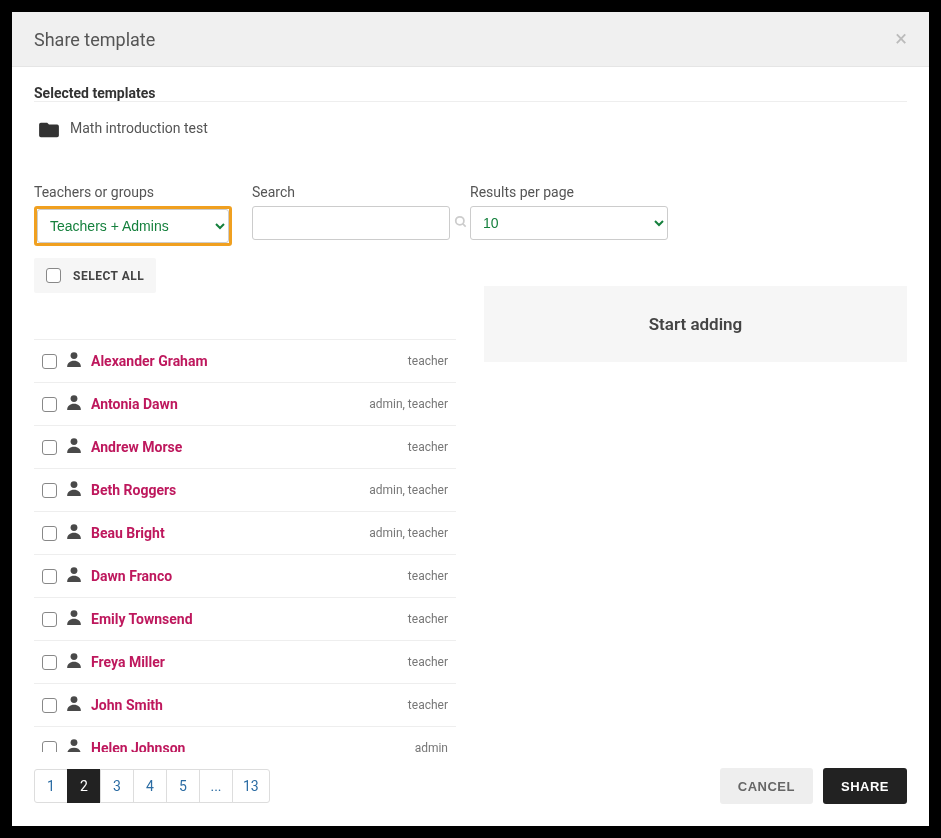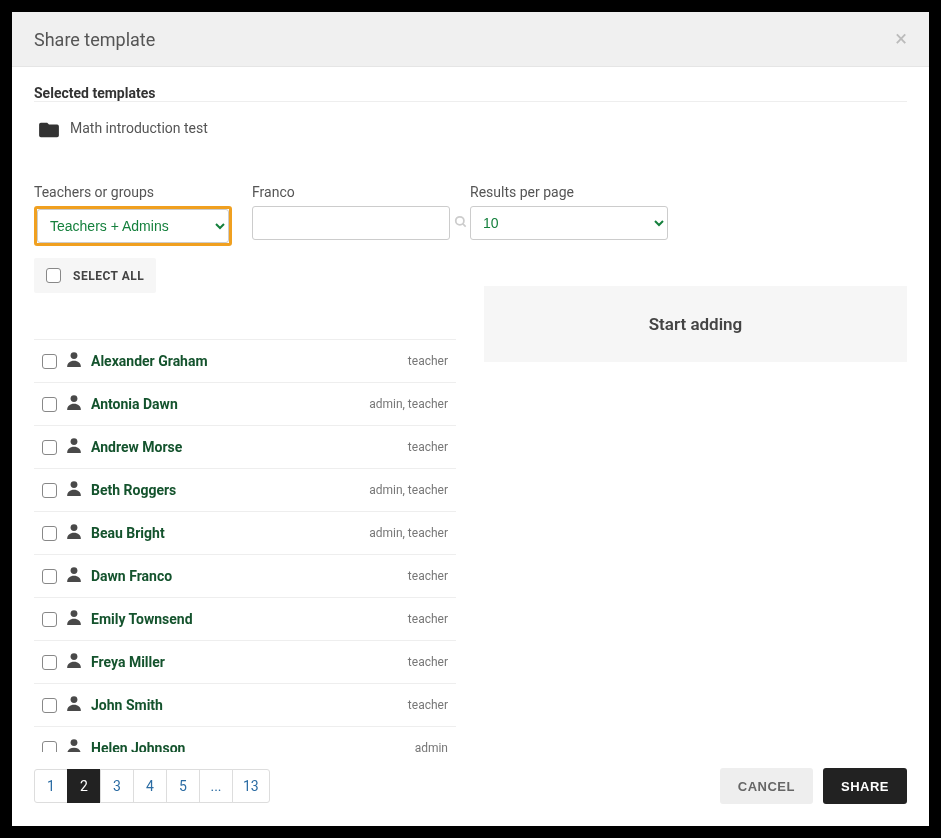--- a/index.html
+++ b/index.html
@@ -141,21 +141,21 @@
     border-top: 1px solid #eee;
   }
   .user-row {
     display: flex;
     align-items: center;
     gap: 10px;
     padding: 11px 8px;
     border-bottom: 1px solid #eee;
   }
   .user-icon { color: #494949; flex-shrink:0; }
-  .user-name { font-size: 14px; font-weight: 700; color: #14532d; flex: 1; }
+  .user-name { font-size: 14px; font-weight: 700; color: #be185d; flex: 1; }
   .user-role { font-size: 12px; color: #777; }
   .start-panel {
     background: #f6f6f6;
     padding: 28px 10px;
     text-align: center;
     color: #444;
     font-size: 17px;
     font-weight: 600;
     margin-top: 28px;
   }
@@ -225,21 +225,21 @@
     <div class="filters">
       <div class="filter-col">
         <span class="filter-label">Teachers or groups</span>
         <div class="select-highlight">
           <select>
             <option>Teachers + Admins</option>
           </select>
         </div>
       </div>
       <div class="filter-col">
-        <span class="filter-label">Franco</span>
+        <span class="filter-label">Search</span>
         <div class="search-wrap">
           <input type="text" value="" style="">
           <span class="search-icon">
             <svg width="14" height="14" viewBox="0 0 24 24" fill="none" stroke="currentColor" stroke-width="3">
                 <circle cx="10" cy="10" r="7"></circle>
                 <line x1="20" y1="20" x2="15" y2="15"></line>
               </svg>
           </span>
         </div>
       </div>

